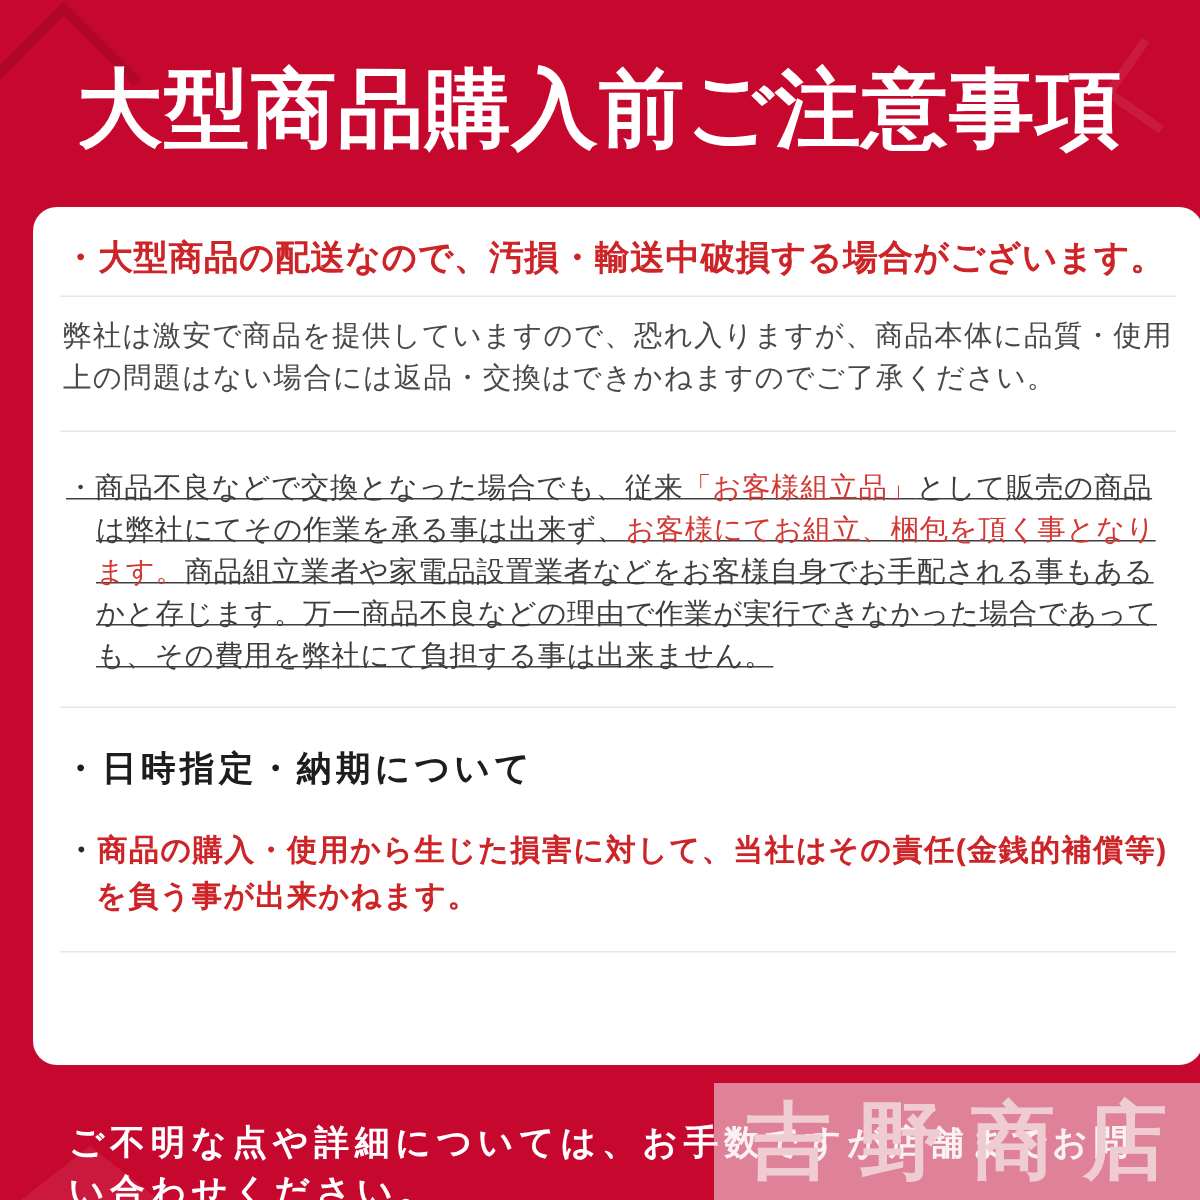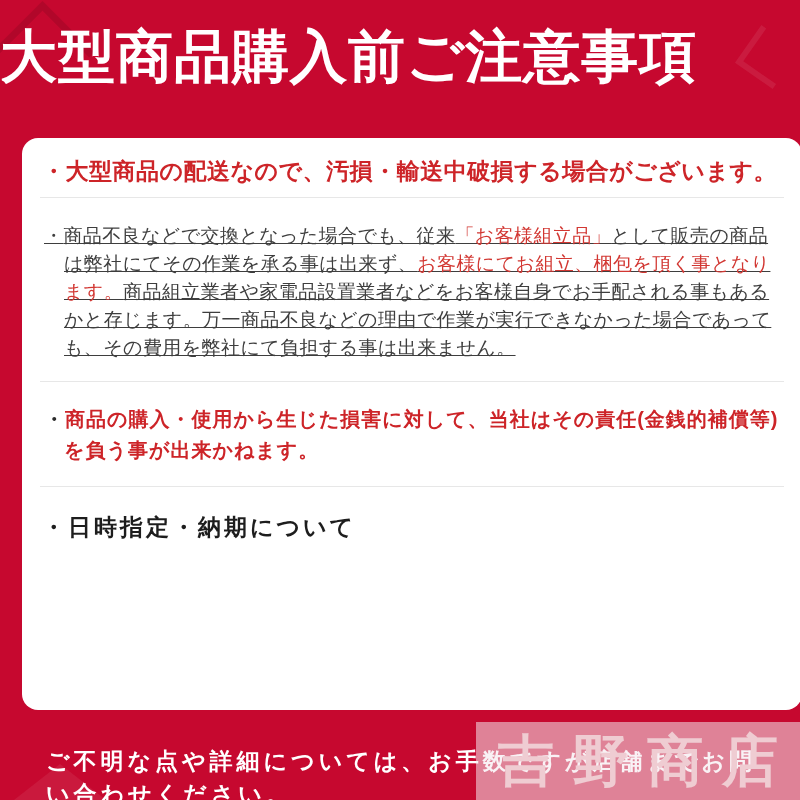--- a/index.html
+++ b/index.html
@@ -3,22 +3,23 @@
 <meta charset="utf-8">
 <style>
   html,body{margin:0;padding:0;}
   body{
     width:800px;height:800px;
     background:#c6082f;
     font-family:"Liberation Sans","DejaVu Sans",sans-serif;
     position:relative;overflow:hidden;
   }
   .page-title{
-    margin:0;
+    margin:17px;
     padding-top:24px;
+    text-align:center;
     color:#ffffff;
     font-size:57px;
     font-weight:900;
     letter-spacing:1px;
     line-height:1.15;
     position:relative;z-index:1;
   }
   .notice-card{
     position:absolute;
     left:22px;top:138px;
@@ -146,26 +147,27 @@
 <div class="deco deco-roof-tl"></div>
 <div class="deco deco-mark-tr"></div>
 <div class="deco deco-tri-bl"></div>
 
 <h1 class="page-title">大型商品購入前ご注意事項</h1>
 
 <div class="notice-card">
 
   <p class="sec s1-heading divider-bottom">・大型商品の配送なので、汚損・輸送中破損する場合がございます。</p>
 
+  <p class="sec s1-body divider-bottom">弊社は激安で商品を提供していますので、恐れ入りますが、商品本体に品質・使用上の問題はない場合には返品・交換はできかねますのでご了承ください。</p>
 
   <p class="sec s2-body hang divider-bottom"><span class="bullet">・</span><span><span>商品不良などで交換となった場合でも、従来</span><span class="red">「お客様組立品」</span><span>として販売の商品は弊社にてその作業を承る事は出来ず、</span><span class="red">お客様にてお組立、梱包を頂く事となります。</span><span>商品組立業者や家電品設置業者などをお客様自身でお手配される事もあるかと存じます。万一商品不良などの理由で作業が実行できなかった場合であっても、その費用を弊社にて負担する事は出来ません。</span></span></p>
 
+  <p class="sec s4-heading">・日時指定・納期について</p>
+
   <p class="sec s3-body hang divider-bottom"><span class="bullet">・</span><span><span class="red">商品の購入・使用から生じた損害に対して、当社はその責任(金銭的補償等)を負う事が出来かねます。</span></span></p>
-
-  <p class="sec s4-heading">・日時指定・納期について</p>
 
 
 </div>
 
 <p class="footer-note">ご不明な点や詳細については、お手数ですが店舗までお問い合わせください。</p>
 
 <div class="shop-stamp">
   <span class="stamp-char">吉</span>
   <span class="stamp-char">野</span>
   <span class="stamp-char">商</span>

